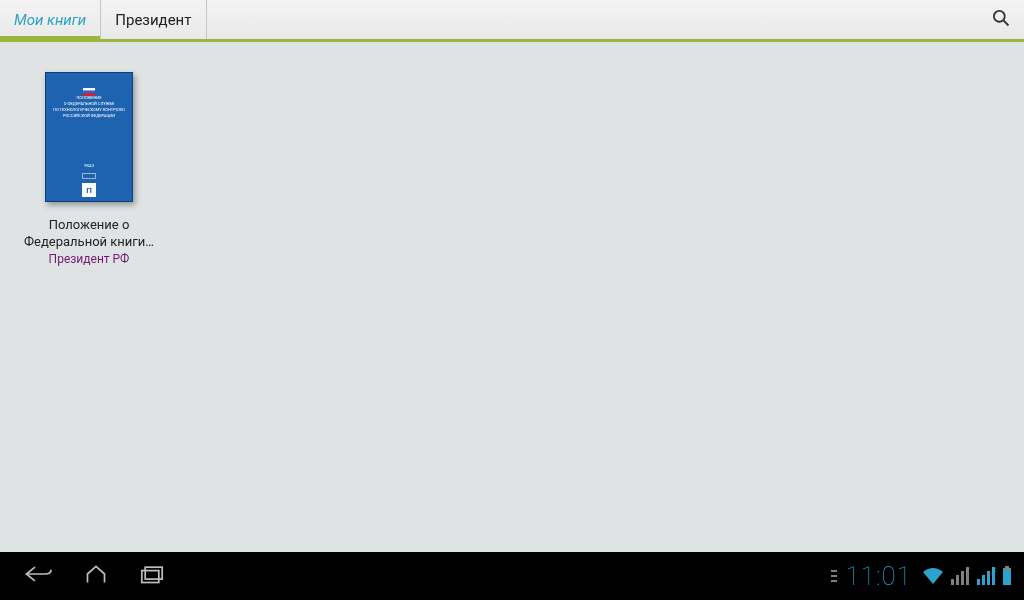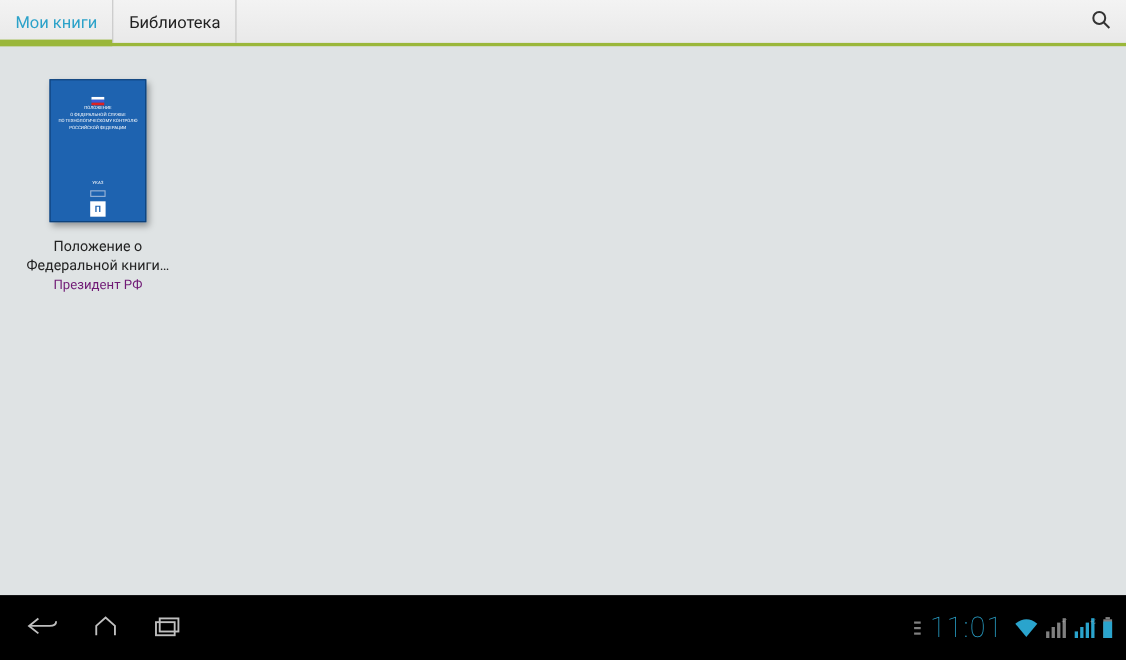--- a/index.html
+++ b/index.html
@@ -20,20 +20,21 @@
     display: flex;
     align-items: center;
     font-size: 15px;
     color: #222;
     border-right: 1px solid #c5c5c5;
     cursor: pointer;
   }
   .tab.active {
     color: #2ca2c9;
     position: relative;
+    font-style: italic;
   }
   .tab.active::after {
     content: "";
     position: absolute;
     left: 0; right: 0;
     bottom: -3px;
     height: 6px;
     background: #9ab73a;
   }
   .search-btn {
@@ -112,21 +113,21 @@
   }
   .book-author {
     font-size: 12px;
     color: #701a75;
     text-align: center;
     margin-top: 2px;
   }
 
   
   .navbar {
-    height: 59px;
+    height: 48px;
     background: #000;
     display: flex;
     align-items: center;
     padding: 0 12px;
     color: #bfbfbf;
     font-family: "Roboto Thin", Roboto, sans-serif;
   }
   .nav-btn {
     width: 56px;
     display: flex;
@@ -146,21 +147,21 @@
   .status svg { display: block; }
 </style>
 </head>
 <body>
 
 <div class="tabs-bar">
   <div class="tab active">
     <span>Мои книги</span>
   </div>
   <div class="tab">
-    <span>Библиотека</span>
+    <span>Президент</span>
   </div>
   <div class="search-btn">
     <span>
       <svg viewBox="0 0 24 24" fill="none" stroke="#333" stroke-width="2.2">
         <circle cx="10" cy="10" r="6.5"></circle>
         <line x1="15" y1="15" x2="21" y2="21"></line>
       </svg>
     </span>
   </div>
 </div>

